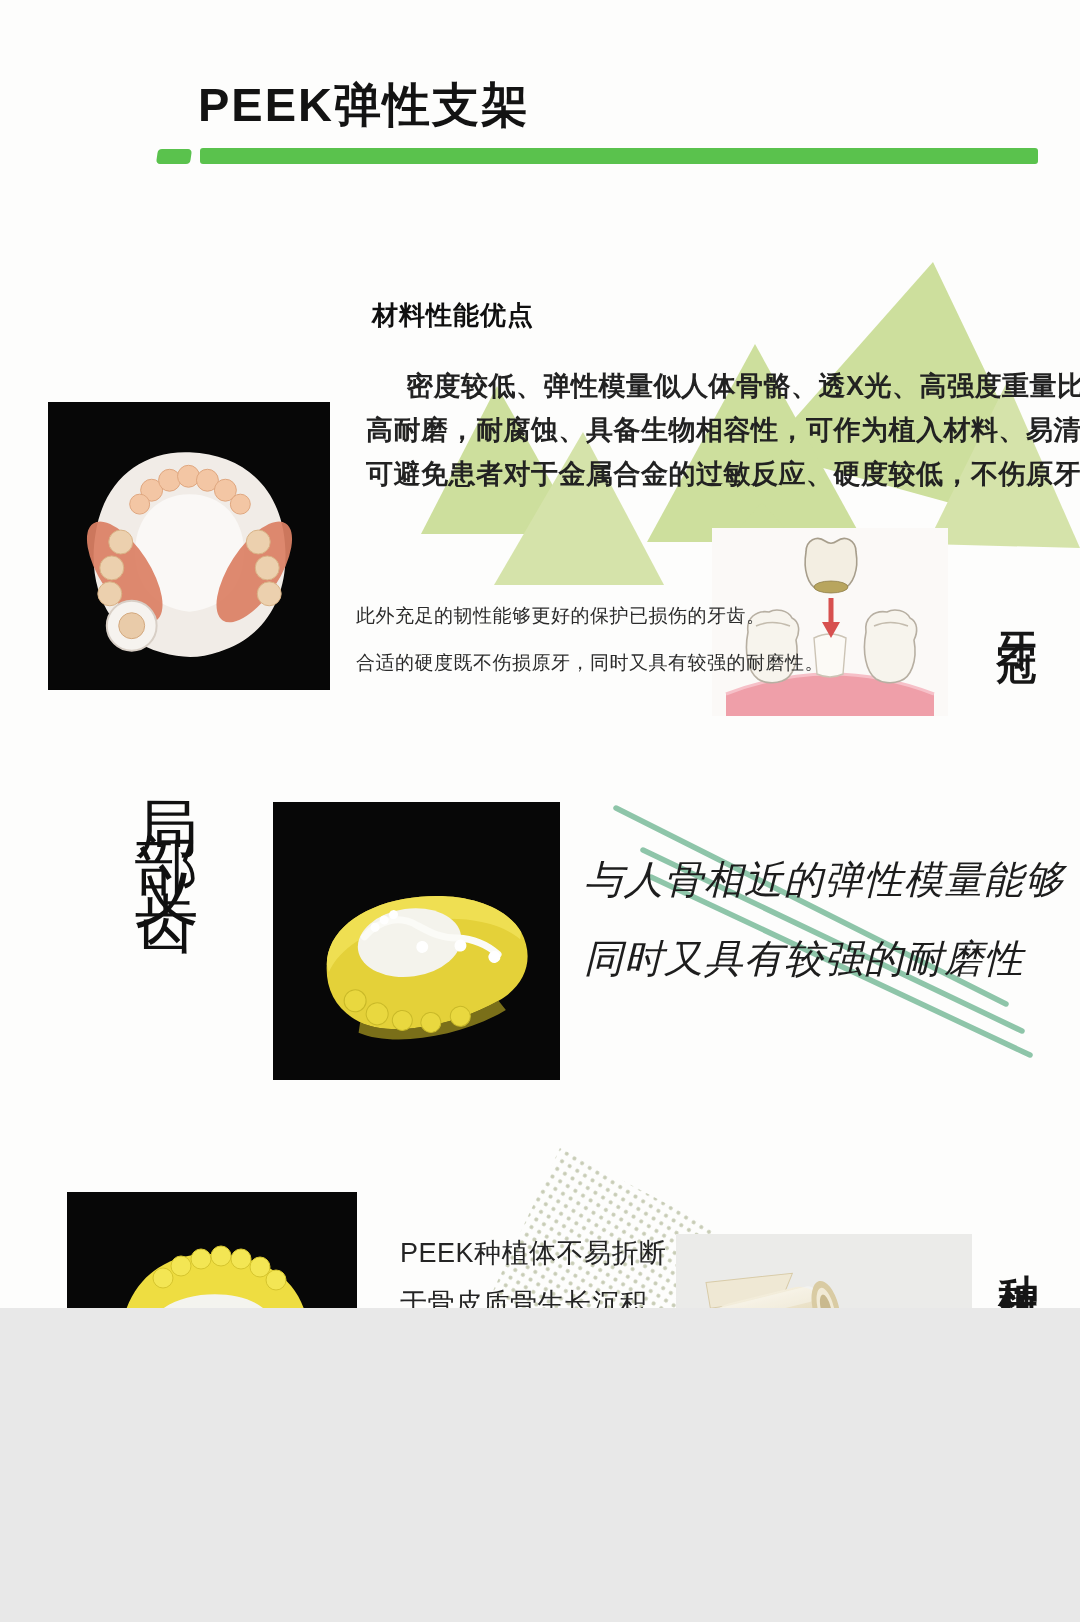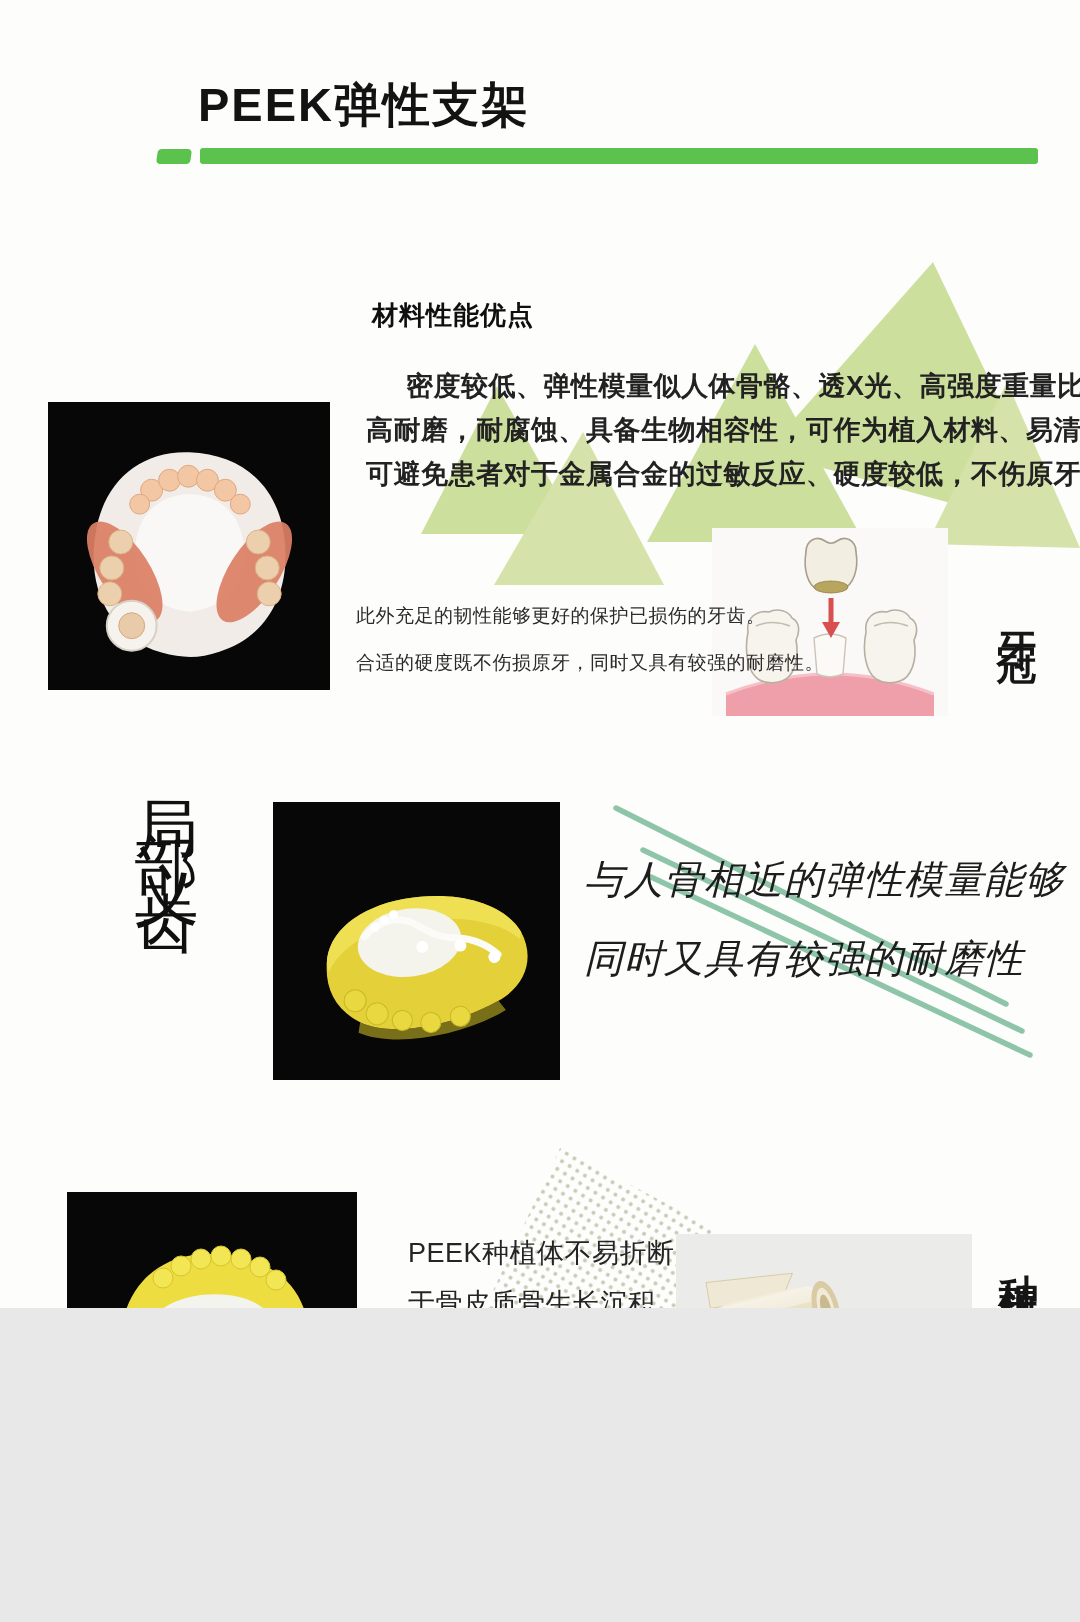--- a/index.html
+++ b/index.html
@@ -29,21 +29,21 @@
   .vlabel{writing-mode:vertical-rl;text-orientation:upright;z-index:2;color:#161616;}
   .label-crown{left:990px;top:600px;font-size:40px;letter-spacing:16px;font-weight:600;}
   
   .label-side{left:124px;top:750px;font-size:64px;letter-spacing:30px;font-weight:500;color:#101010;}
   .photo2{left:273px;top:802px;width:287px;height:278px;}
   .statement{left:584px;top:840px;font-size:39px;line-height:79px;font-weight:500;color:#1d1d1d;letter-spacing:1px;z-index:2;}
   .statement .ln{white-space:nowrap;font-style:italic;}
   
   .photo3{left:67px;top:1192px;width:290px;height:296px;}
   .implant-text{left:400px;top:1228px;font-size:27px;line-height:50px;font-weight:500;color:#242424;letter-spacing:.5px;z-index:2;}
-  .implant-text .ln{white-space:nowrap;margin-left:8px;}
+  .implant-text .ln{white-space:nowrap;}
   .implant-illo{left:676px;top:1234px;width:296px;height:186px;background:#ebebe9;z-index:1;}
   .label-implant{left:992px;top:1242px;font-size:40px;letter-spacing:10px;font-weight:600;}
   svg{display:block;}
 </style>
 </head>
 <body>
 
 <div id="poster">
 
   <svg id="decor" class="abs" viewBox="0 0 1080 1622" xmlns="http://www.w3.org/2000/svg">

